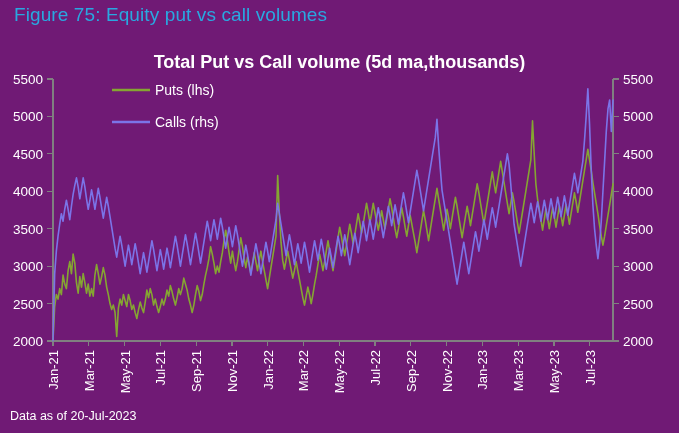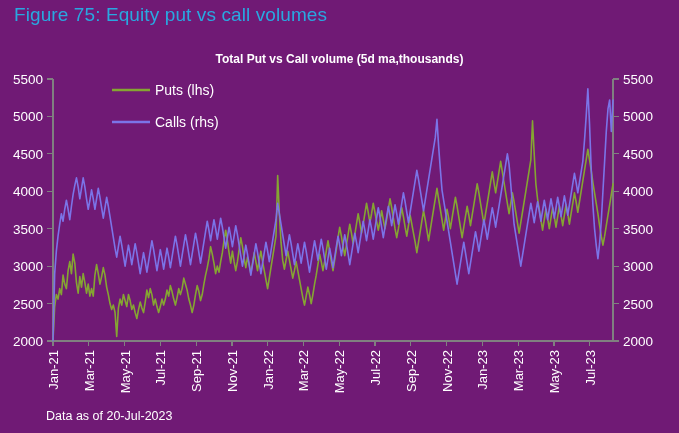--- a/index.html
+++ b/index.html
@@ -29,38 +29,37 @@
     color: #29a8e0;
     letter-spacing: 0.1px;
     white-space: nowrap;
   }
   #chart-title {
     position: absolute;
     left: 0;
     right: 0;
     top: 52px;
     text-align: center;
-    font-size: 12px;
+    font-size: 18px;
     font-weight: bold;
     color: #ffffff;
     white-space: nowrap;
   }
   #chart-svg {
     position: absolute;
     left: 0;
     top: 0;
   }
   #footnote {
     position: absolute;
     left: 10px;
     top: 409px;
     font-size: 12.5px;
     color: #ffffff;
     white-space: nowrap;
-    margin-left: 36px;
   }
   .axis-label {
     font-family: "Liberation Sans", sans-serif;
     font-size: 13.5px;
     fill: #ffffff;
   }
   .xtick-label {
     font-family: "Liberation Sans", sans-serif;
     font-size: 13px;
     fill: #ffffff;

